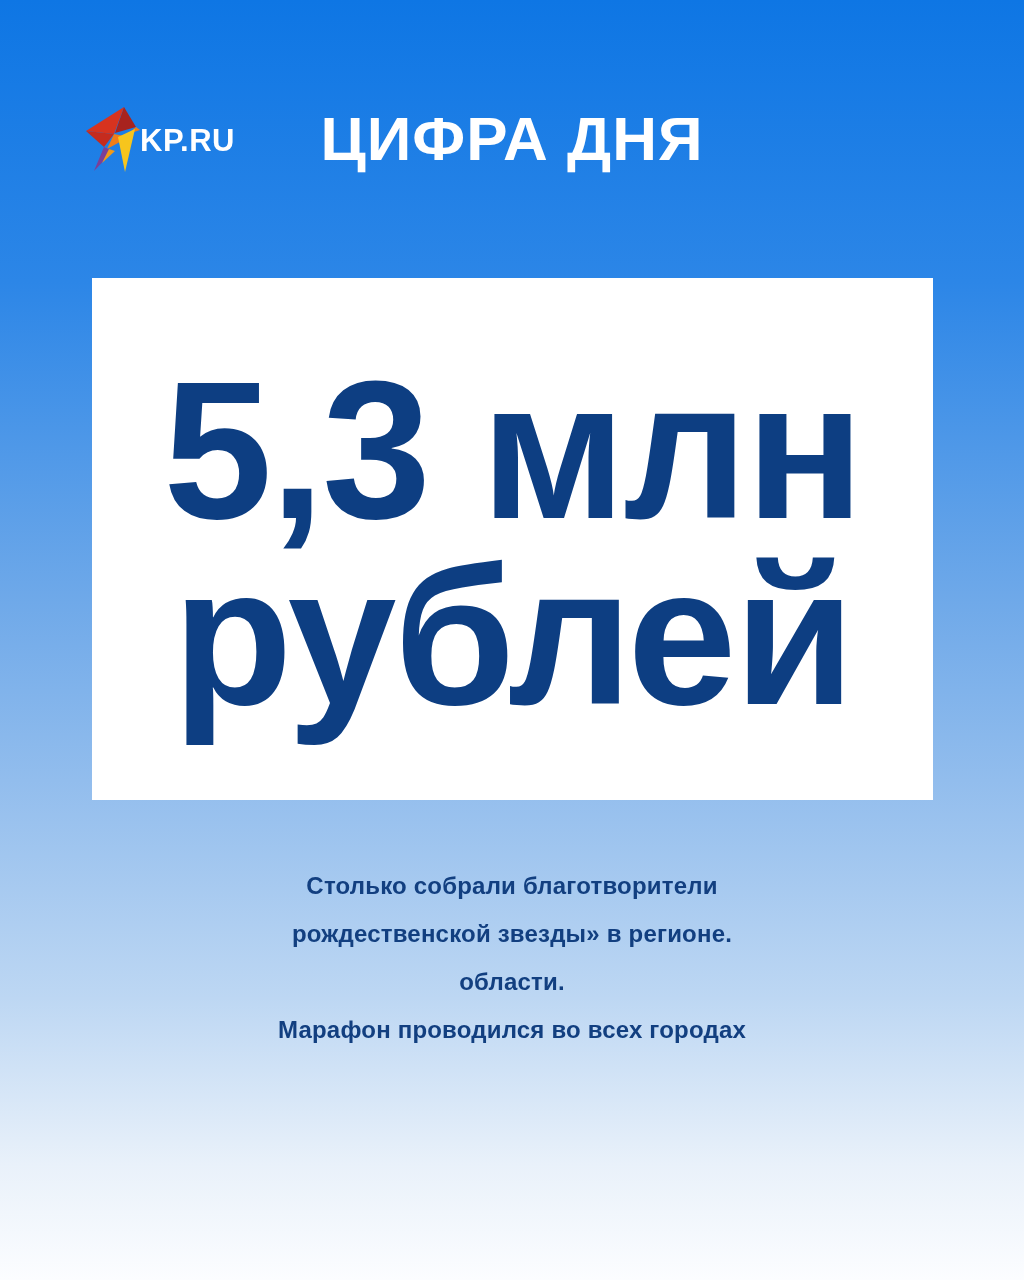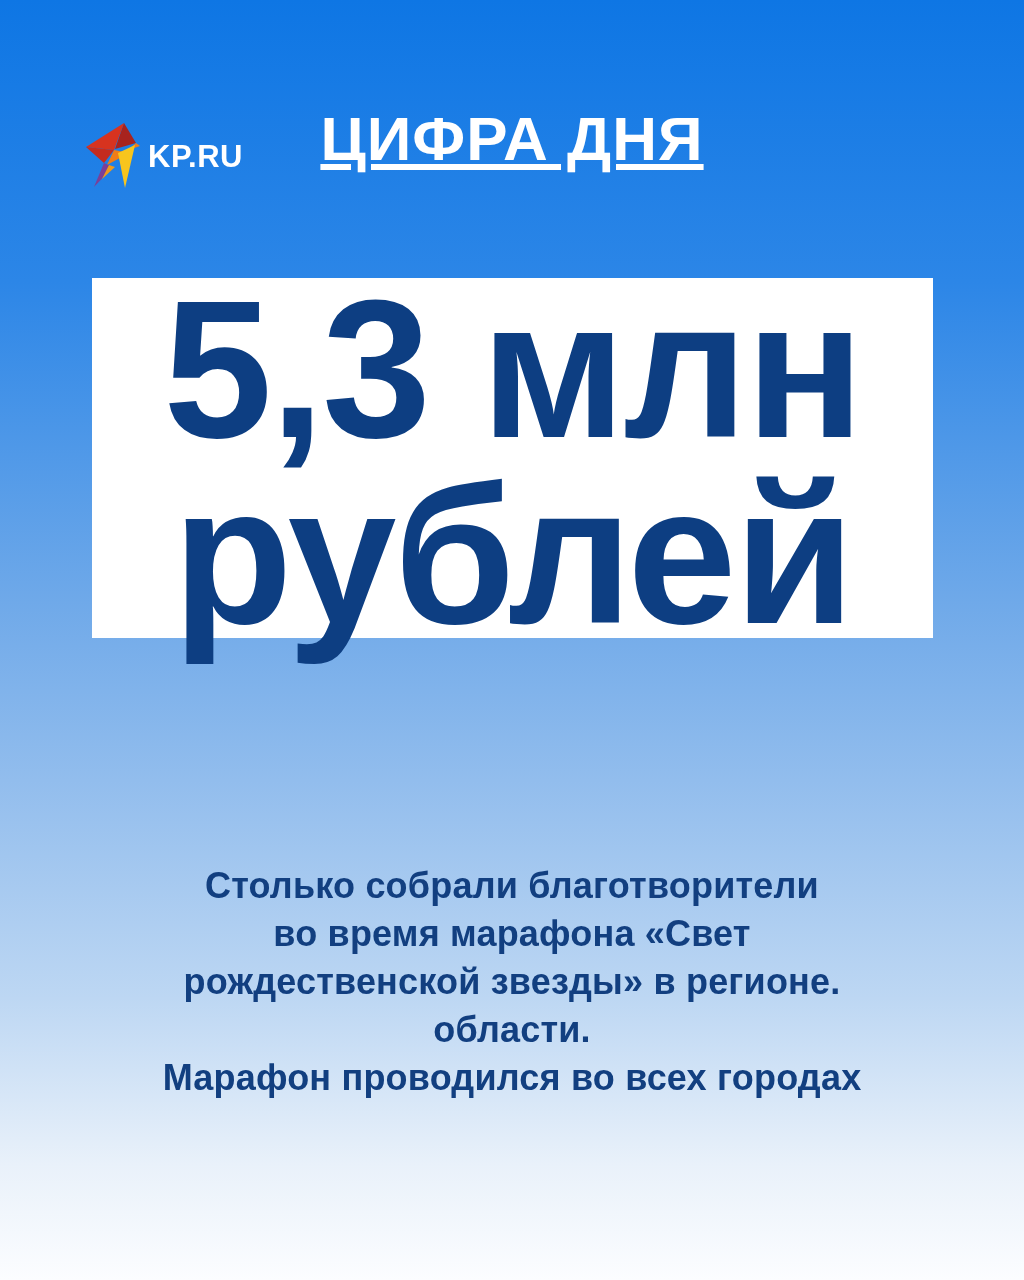--- a/index.html
+++ b/index.html
@@ -25,53 +25,51 @@
 
   
   .header {
     position: absolute;
     top: 0; left: 0; right: 0;
     height: 200px;
   }
   .brand {
     position: absolute;
     left: 84px;
-    top: 120px;
+    top: 104px;
     display: flex;
     align-items: center;
-    gap: 8px;
   }
   .brand svg { display: block; }
   .brand-name {
     color: #ffffff;
     font-weight: bold;
     font-size: 31px;
     letter-spacing: 0.5px;
     margin-top: 2px;
   }
   .page-title {
     position: absolute;
     left: 0; right: 0;
     top: 108px;
     text-align: center;
     color: #ffffff;
     font-weight: bold;
     font-size: 62px;
     letter-spacing: 1px;
     line-height: 1;
-    text-decoration: underline;
   }
 
   
   .figure-card {
     position: absolute;
     left: 92px;
     top: 278px;
     width: 841px;
-    height: 360px;
+    height: 522px;
     background: #ffffff;
     display: flex;
     flex-direction: column;
     align-items: center;
     justify-content: center;
   }
   .figure-value {
     color: #0d3e82;
     font-weight: bold;
     font-size: 196px;
@@ -86,21 +84,21 @@
   .description {
     position: absolute;
     left: 60px;
     right: 60px;
     top: 862px;
     text-align: center;
   }
   .description .line {
     color: #123f80;
     font-weight: bold;
-    font-size: 36px;
+    font-size: 24px;
     line-height: 48px;
     letter-spacing: 0.2px;
   }
 </style>
 </head>
 <body>
 
 <div class="page">
 
   <div class="header">
@@ -123,19 +121,18 @@
     <div class="page-title">ЦИФРА ДНЯ</div>
   </div>
 
   <div class="figure-card">
     <div class="figure-value">5,3 млн</div>
     <div class="figure-value">рублей</div>
   </div>
 
   <div class="description">
     <div class="line">Столько собрали благотворители</div>
-    <div class="line">во время марафона «Свет</div>
     <div class="line">рождественской звезды» в регионе.</div>
     <div class="line">области.</div>
     <div class="line">Марафон проводился во всех городах</div>
   </div>
 
 </div>
 
 </body></html>

